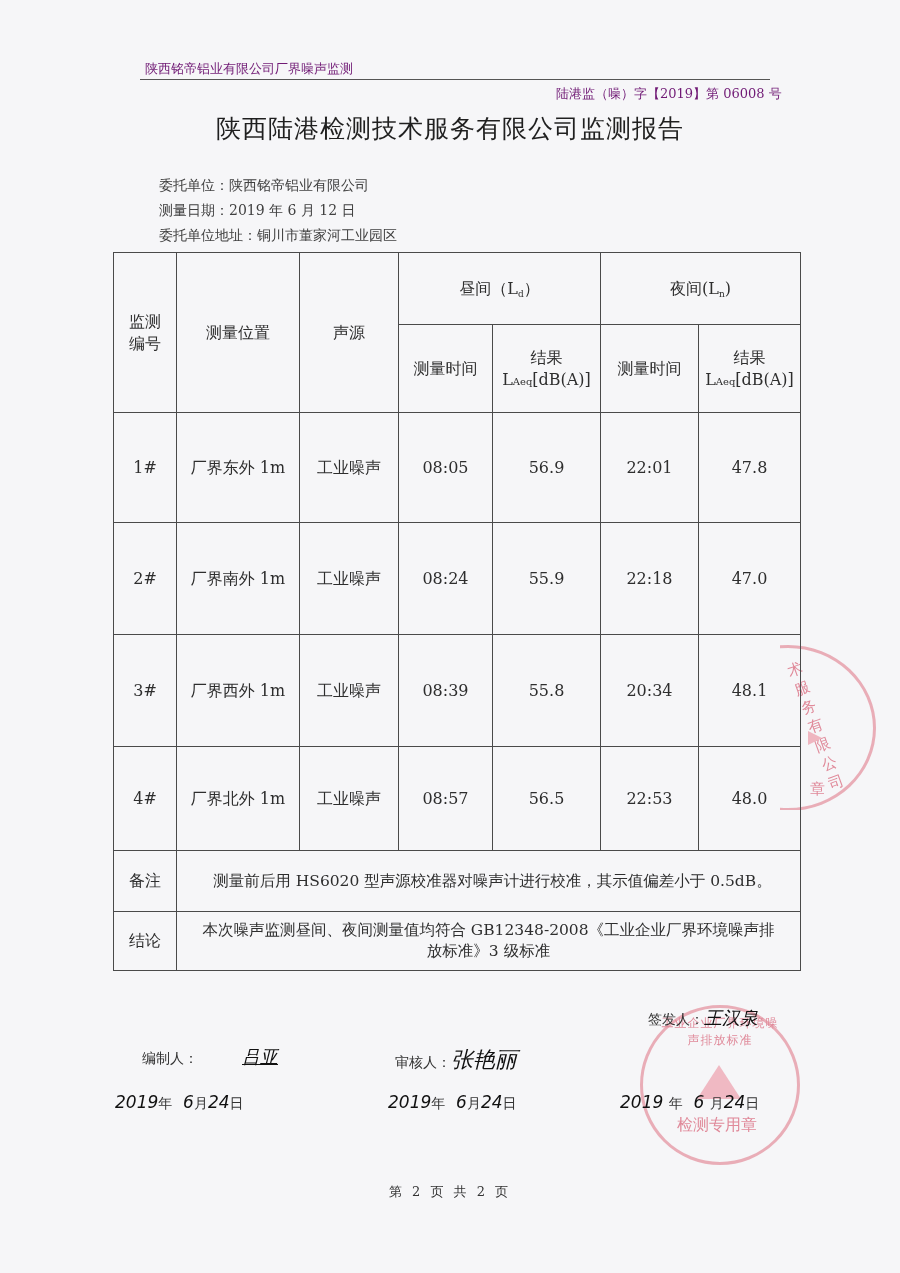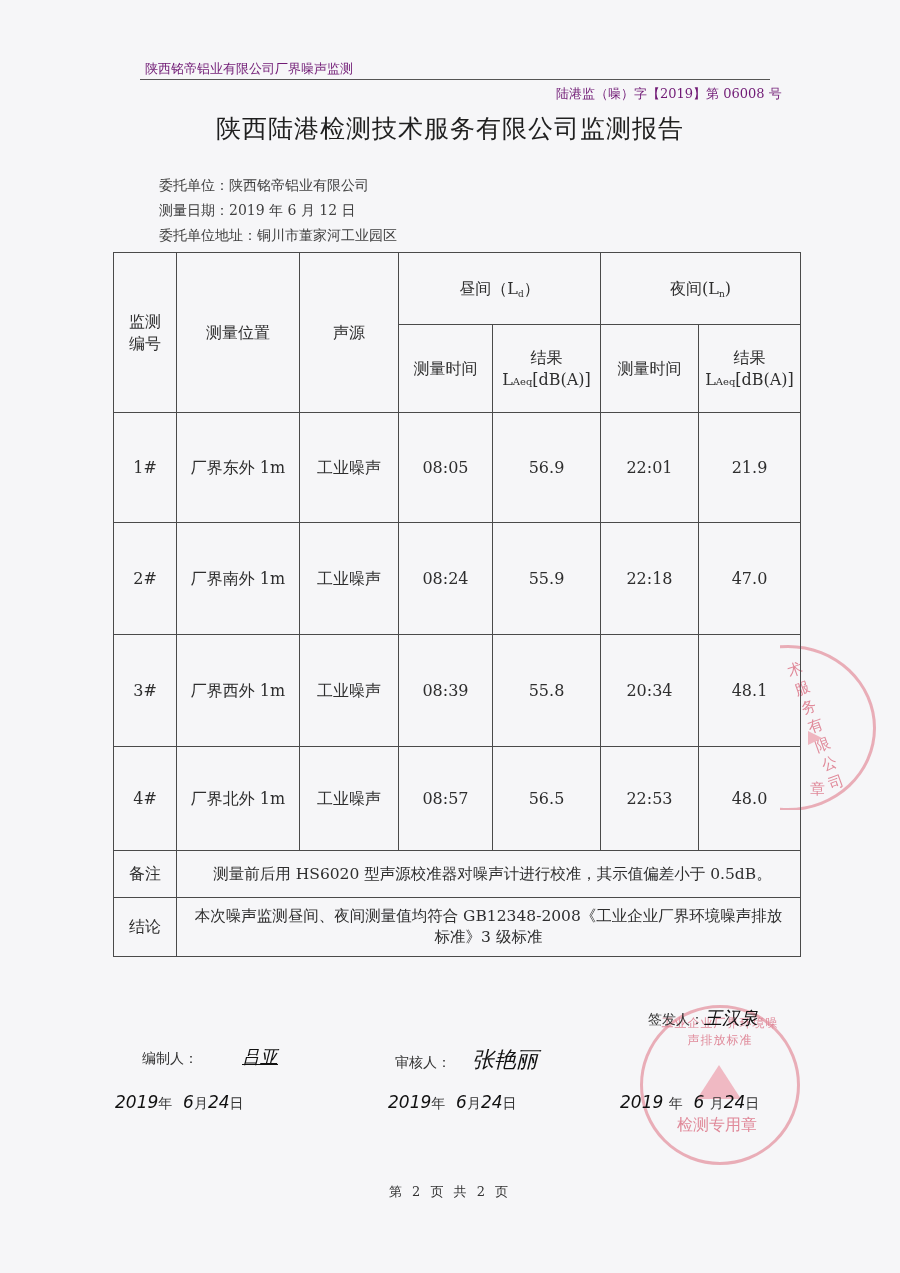--- a/index.html
+++ b/index.html
@@ -103,21 +103,21 @@
       <div><span>L</span><span class="sub">Aeq</span><span>[dB(A)]</span></div>
     </td>
   </tr>
   <tr style="height:110px;">
     <td>1#</td>
     <td>厂界东外 1m</td>
     <td>工业噪声</td>
     <td>08:05</td>
     <td>56.9</td>
     <td>22:01</td>
-    <td>21.9</td>
+    <td>47.8</td>
   </tr>
   <tr style="height:112px;">
     <td>2#</td>
     <td>厂界南外 1m</td>
     <td>工业噪声</td>
     <td>08:24</td>
     <td>55.9</td>
     <td>22:18</td>
     <td>47.0</td>
   </tr>
@@ -132,47 +132,47 @@
   </tr>
   <tr style="height:104px;">
     <td>4#</td>
     <td>厂界北外 1m</td>
     <td>工业噪声</td>
     <td>08:57</td>
     <td>56.5</td>
     <td>22:53</td>
     <td>48.0</td>
   </tr>
-  <tr style="height:47px;margin-top:24px;">
+  <tr style="height:61px;margin-top:24px;">
     <td>备注</td>
     <td colspan="6" class="left-text" style="font-size:15.5px;">测量前后用 HS6020 型声源校准器对噪声计进行校准，其示值偏差小于 0.5dB。</td>
   </tr>
   <tr style="height:59px;">
     <td>结论</td>
-    <td colspan="6" style="font-size:15.5px; padding:0 10px;">本次噪声监测昼间、夜间测量值均符合 GB12348-2008《工业企业厂界环境噪声排放标准》3 级标准</td>
+    <td colspan="6" style="font-size:15.5px; padding:0 18px;">本次噪声监测昼间、夜间测量值均符合 GB12348-2008《工业企业厂界环境噪声排放标准》3 级标准</td>
   </tr>
 </tbody>
   </table>
 
 <div class="abs" style="left:640px; top:1005px; width:160px; height:160px;">
   <div class="stamp-ring" style="position:absolute; left:0; top:0; width:154px; height:154px;"></div>
   <div style="position:absolute; left:57px; top:60px; width:0; height:0; border-left:22px solid transparent; border-right:22px solid transparent; border-bottom:34px solid #f0b9c3;"></div>
   <div class="stamp-text" style="position:absolute; left:20px; top:10px; width:120px; text-align:center; font-size:12px; letter-spacing:1px;">工业企业厂界环境噪声排放标准</div>
   <div class="stamp-text" style="position:absolute; left:0; top:110px; width:154px; text-align:center; font-size:16px;">检测专用章</div>
 </div>
 
 <div class="abs sig" style="left:142px; top:1045px;">
   <span>编制人：</span><span class="hand" style="text-decoration:underline;margin-left:44px;">吕亚</span>
 </div>
 <div class="abs date" style="left:115px; top:1092px;">
   <span>2019</span><span class="cn">年</span>&nbsp;&nbsp;<span>6</span><span class="cn">月</span><span>24</span><span class="cn">日</span>
 </div>
 
 <div class="abs sig" style="left:395px; top:1045px;">
-  <span>审核人：</span><span class="hand" style="font-size:22px;margin-left:21px;">张艳丽</span>
+  <span>审核人：</span><span class="hand" style="font-size:22px;">张艳丽</span>
 </div>
 <div class="abs date" style="left:388px; top:1092px;">
   <span>2019</span><span class="cn">年</span>&nbsp;&nbsp;<span>6</span><span class="cn">月</span><span>24</span><span class="cn">日</span>
 </div>
 
 <div class="abs sig" style="left:648px; top:1006px;">
   <span>签发人：</span><span class="hand">王汉泉</span>
 </div>
 <div class="abs date" style="left:620px; top:1092px;">
   <span>2019</span>&nbsp;<span class="cn">年</span>&nbsp;&nbsp;<span>6</span>&nbsp;<span class="cn">月</span><span>24</span><span class="cn">日</span>

